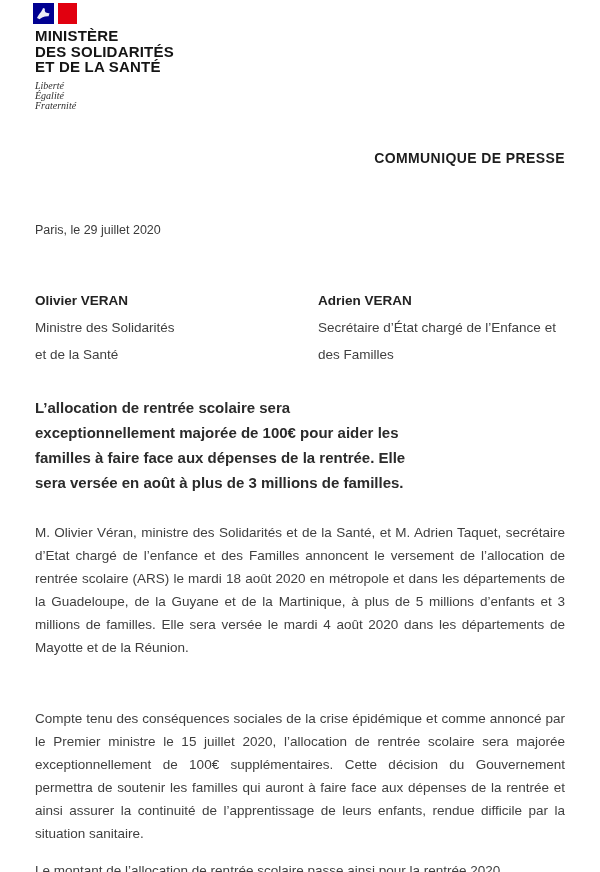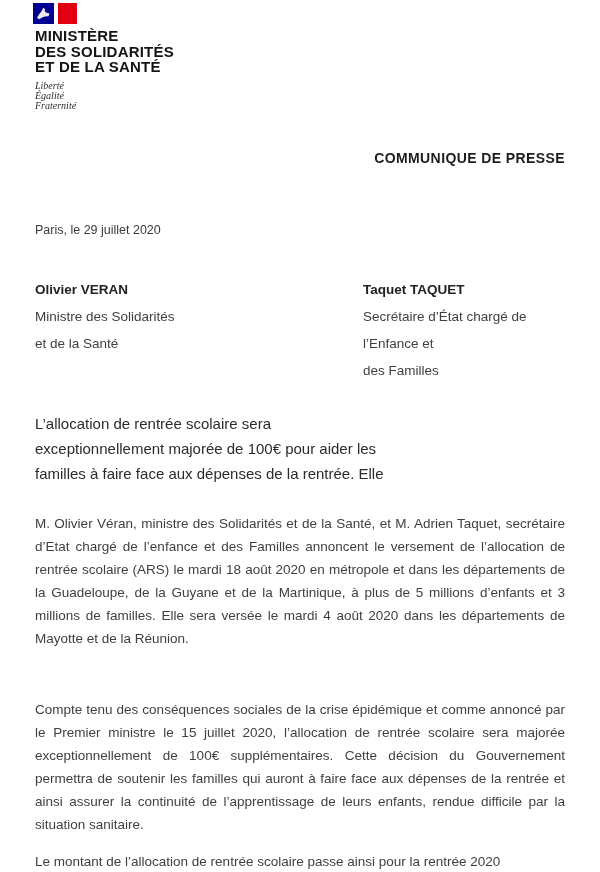--- a/index.html
+++ b/index.html
@@ -17,27 +17,27 @@
   
   .flag{display:flex;gap:4px;height:21px;margin-left:-2px;}
   .flag .blue{width:21px;height:21px;display:block;}
   .flag .red{width:19px;height:21px;display:block;}
   .ministry{margin-top:4px;font-weight:700;font-size:15px;line-height:15.5px;color:#141414;letter-spacing:.2px;}
   .motto{margin-top:6px;font-family:"Liberation Serif","DejaVu Serif",serif;font-style:italic;font-size:10px;line-height:10px;color:#2e2e2e;}
   
   .doc-title{margin:39px 0 0 0;text-align:right;font-size:14px;font-weight:700;color:#1d1d1d;letter-spacing:.4px;}
   .dateline{margin-top:57px;text-align:left;font-size:12.5px;color:#3a3a3a;}
   
-  .signatories{display:flex;margin-top:39px;font-size:13.5px;line-height:27px;gap:45px;}
+  .signatories{display:flex;margin-top:50px;font-size:13.5px;line-height:27px;}
   .signatory{width:283px;}
   .signatory.right{flex:1;}
   .sig-name{font-weight:700;color:#222;}
   .sig-role{color:#3f3f3f;}
   
-  .lead{margin:27px 0 0 0;font-size:15px;font-weight:400;line-height:25px;color:#2b2b2b;}
+  .lead{margin:27px 0 0 0;font-size:15px;font-weight:700;line-height:25px;color:#2b2b2b;}
   
   .para{margin:0;font-size:13.5px;line-height:23px;text-align:justify;color:#3f3f3f;}
   .para.p1{margin-top:26px;}
   .para.p2{margin-top:48px;}
   .list-intro{margin-top:14px;font-size:13.5px;line-height:23px;color:#3f3f3f;}
 </style>
 </head>
 <body>
 
 <div class="page">
@@ -71,30 +71,31 @@
   <h1 class="doc-title">COMMUNIQUE DE PRESSE</h1>
   <div class="dateline">Paris, le 29 juillet 2020</div>
 
   <div class="signatories">
     <div class="signatory">
       <div class="sig-name">Olivier VERAN</div>
       <div class="sig-role">Ministre des Solidarités</div>
       <div class="sig-role">et de la Santé</div>
     </div>
     <div class="signatory right">
-      <div class="sig-name">Taquet TAQUET</div>
+      <div class="sig-name">Adrien VERAN</div>
       <div class="sig-role">Secrétaire d’État chargé de l’Enfance et</div>
       <div class="sig-role">des Familles</div>
     </div>
   </div>
 
   <div class="lead">
     <div>L’allocation de rentrée scolaire sera</div>
     <div>exceptionnellement majorée de 100€ pour aider les</div>
     <div>familles à faire face aux dépenses de la rentrée. Elle</div>
+    <div>sera versée en août à plus de 3 millions de familles.</div>
   </div>
 
   <p class="para p1">M. Olivier Véran, ministre des Solidarités et de la Santé, et M. Adrien Taquet, secrétaire d’Etat chargé de l’enfance et des Familles annoncent le versement de l’allocation de rentrée scolaire (ARS) le mardi 18 août 2020 en métropole et dans les départements de la Guadeloupe, de la Guyane et de la Martinique, à plus de 5 millions d’enfants et 3 millions de familles. Elle sera versée le mardi 4 août 2020 dans les départements de Mayotte et de la Réunion.</p>
   <p class="para p2">Compte tenu des conséquences sociales de la crise épidémique et comme annoncé par le Premier ministre le 15 juillet 2020, l’allocation de rentrée scolaire sera majorée exceptionnellement de 100€ supplémentaires. Cette décision du Gouvernement permettra de soutenir les familles qui auront à faire face aux dépenses de la rentrée et ainsi assurer la continuité de l’apprentissage de leurs enfants, rendue difficile par la situation sanitaire.</p>
 
   <div class="list-intro">
     <div>Le montant de l’allocation de rentrée scolaire passe ainsi pour la rentrée 2020</div>
     <div>à :</div>
   </div>
 

